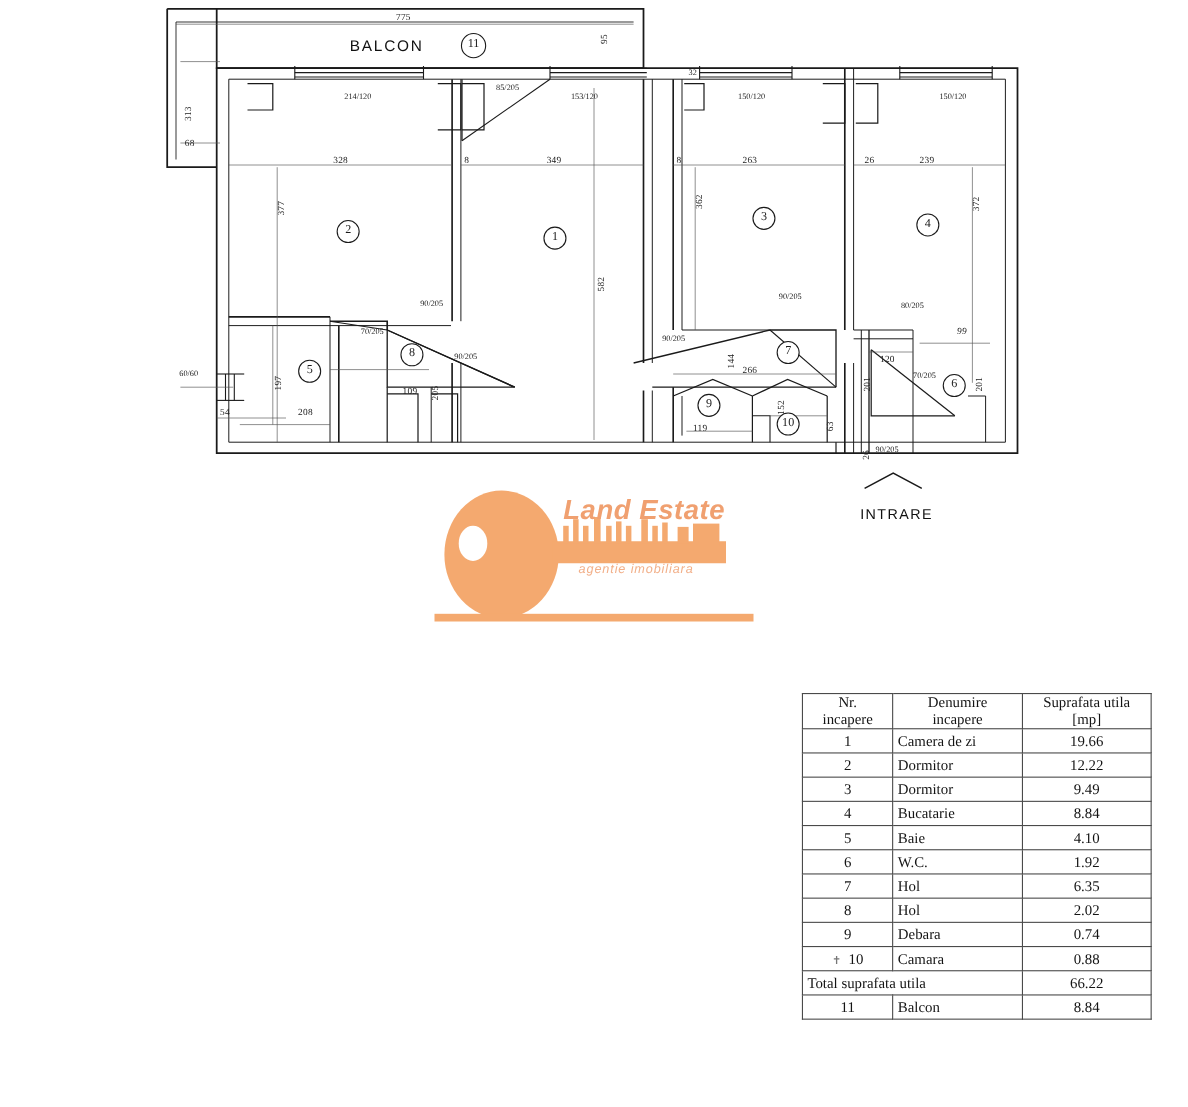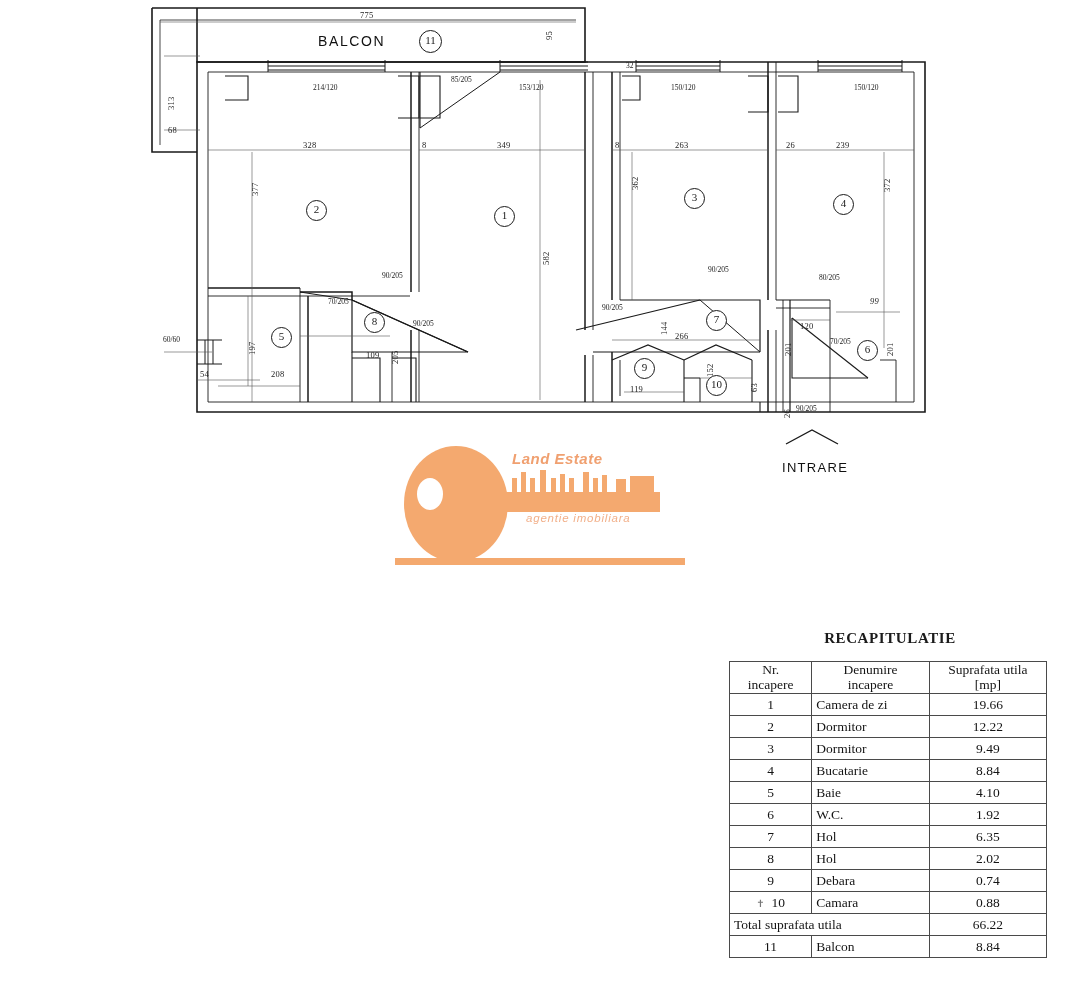--- a/index.html
+++ b/index.html
@@ -11,21 +11,21 @@
   .dimv{transform:rotate(-90deg);transform-origin:left top;}
   .frac{font-size:7.5px;line-height:1.02;text-align:center;font-family:"Liberation Serif",serif;}
   .frac .n{display:block;border-bottom:1px solid #222;padding:0 1px;}
   .rnum{position:absolute;width:19px;height:19px;border:1.2px solid #1a1a1a;border-radius:50%;
         font-size:11px;line-height:17px;text-align:center;font-family:"Liberation Serif",serif;background:#fff;}
   .rnum.big{width:21px;height:21px;line-height:19px;}
   .label{position:absolute;font-family:"Liberation Sans",sans-serif;font-size:14px;letter-spacing:1.6px;color:#111;}
   
   .logo{position:absolute;left:390px;top:432px;width:300px;height:140px;}
   .logo .brand{position:absolute;left:122px;top:18px;font-family:"Liberation Sans",sans-serif;
-        font-style:italic;font-weight:bold;font-size:15px;color:#f0a070;letter-spacing:.5px;}
+        font-style:italic;font-weight:bold;font-size:25px;color:#f0a070;letter-spacing:.5px;}
   .logo .sub{position:absolute;left:136px;top:80px;font-family:"Liberation Sans",sans-serif;
         font-style:italic;font-size:11.5px;color:#f2b08a;letter-spacing:.8px;}
   .logo .bar{position:absolute;left:5px;top:126px;width:290px;height:7px;background:#f4a96f;}
   
   .recapwrap{position:absolute;left:725px;top:630px;width:330px;}
   .recaptitle{font-family:"Liberation Serif",serif;font-size:15px;font-weight:bold;letter-spacing:.6px;
         text-align:center;color:#1b1b1b;padding-bottom:14px;}
   table.recap{border-collapse:collapse;width:318px;margin-left:4px;}
   table.recap td{border:1px solid #4a4a4a;font-family:"Liberation Serif",serif;font-size:13.5px;
         color:#141414;padding:1px 4px;height:19px;}
@@ -318,21 +318,20 @@
       <rect x="226" y="47" width="10" height="15"></rect>
       <rect x="240" y="44" width="24" height="20"></rect>
     </g>
   </svg>
   <div class="brand">Land Estate</div>
   <div class="sub">agentie imobiliara</div>
   <div class="bar"></div>
 </div>
 
 <div class="recapwrap">
-  <div class="recaptitle">RECAPITULATIE</div>
   <table class="recap">
     <tbody id="recap-body">
       <tr>
         <td class="hd w1">
           <span>Nr.</span><br>
           <span>incapere</span>
         </td>
         <td class="hd w2">
           <span>Denumire</span><br>
           <span>incapere</span>

